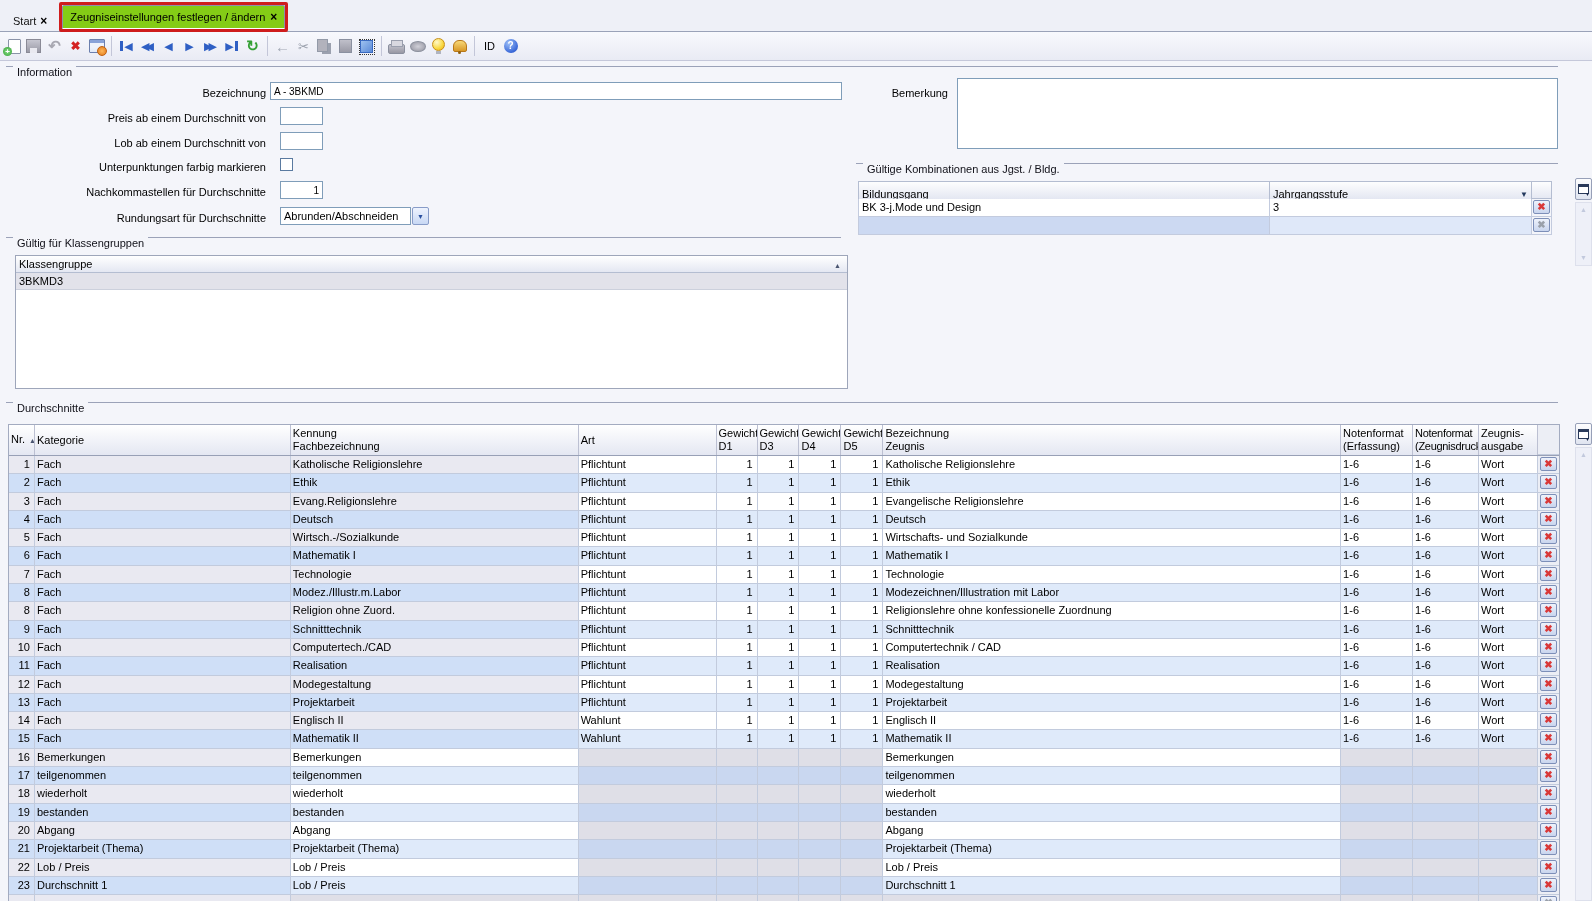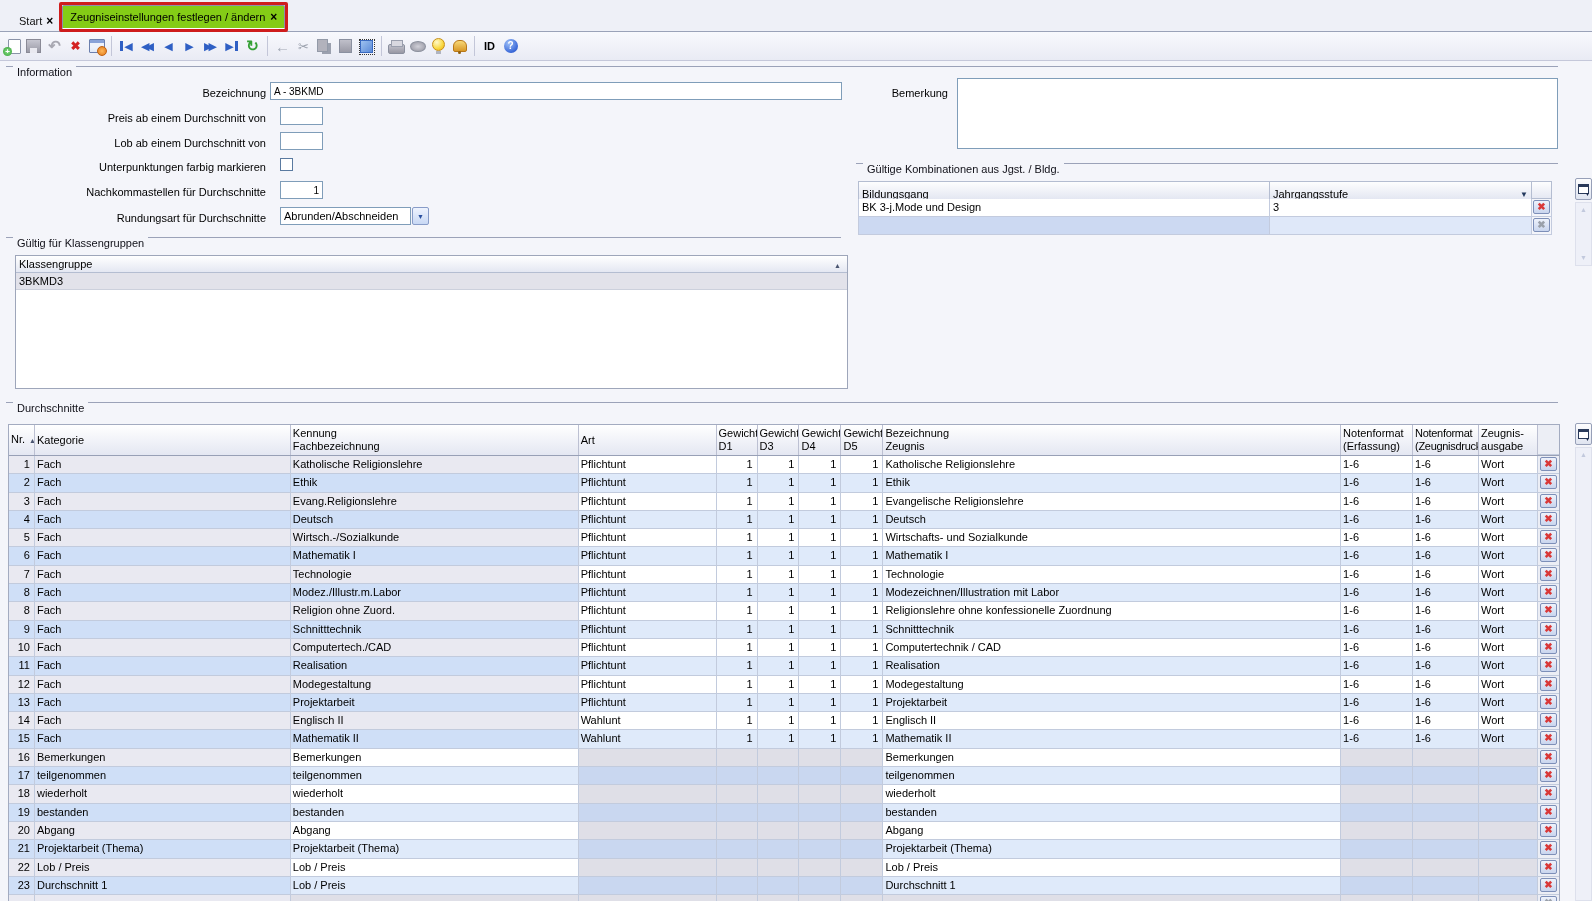--- a/index.html
+++ b/index.html
@@ -2,21 +2,21 @@
 <html><head>
 <meta charset="utf-8">
 <style>
   html,body{margin:0;padding:0}
   body{
     width:1592px;height:901px;position:relative;overflow:hidden;
     background:#f4f5fa;font-family:"Liberation Sans",sans-serif;font-size:11px;color:#000;
   }
   
   .tabstrip{position:absolute;left:0;top:0;width:1592px;height:32px;background:#eef0f7;
-    border-bottom:1px solid #9aa2b8;display:flex;align-items:flex-end;padding-left:14px;box-sizing:border-box;gap:1px}
+    border-bottom:1px solid #9aa2b8;display:flex;align-items:flex-end;padding-left:8px;box-sizing:border-box;gap:7px}
   .tab-plain{height:20px;display:flex;align-items:center;gap:4px;padding:0 5px;color:#111}
   .red-wrap{border:3px solid #cf1d1d;border-radius:2px;display:flex;margin-bottom:-1px;background:transparent}
   .tab-active{height:22px;background:#84cc16;border:1px solid #8a93ad;border-bottom-color:#fff;
     border-radius:2px 2px 0 0;display:flex;align-items:center;gap:5px;padding:0 7px}
   .tclose::before{content:"×";font-weight:bold;font-size:12px;line-height:10px;color:#000}
   
   .toolbar{position:absolute;left:0;top:32px;width:1592px;height:29px;box-sizing:border-box;
     background:linear-gradient(#f8f9fd,#e9ebf4);border-bottom:1px solid #c5c8da;
     display:flex;align-items:center;padding-left:2px}
   .tsep{width:1px;height:20px;background:#c3c6d8;margin:0 4px}
@@ -49,21 +49,21 @@
   .ti-select::after{content:"";position:absolute;width:14px;height:14px;border:1px dotted #333;left:3px;top:3px}
   .ti-print::before{content:"";width:15px;height:8px;background:linear-gradient(#c2c2cc,#9898a4);border:1px solid #8a8f9e;border-radius:2px;display:block;margin-top:6px}
   .ti-print::after{content:"";position:absolute;top:4px;left:5px;width:10px;height:5px;background:#d8d8e0;border:1px solid #9a9fae}
   .ti-disc::before{content:"";width:14px;height:9px;border-radius:50%;background:radial-gradient(#d0d0d8,#9494a0);border:1px solid #8a8f9c;display:block}
   .ti-hint::before{content:"";width:11px;height:11px;border-radius:50%;display:block;margin-bottom:3px;
     background:radial-gradient(circle at 35% 30%,#fff8c8,#f8d840 60%,#e8a818);border:1px solid #c89018}
   .ti-hint::after{content:"";position:absolute;bottom:3px;left:8px;width:5px;height:3px;background:#b0b4c0}
   .ti-notify::before{content:"";width:12px;height:10px;display:block;border-radius:6px 6px 2px 2px;
     background:linear-gradient(#f8d878,#d89828);border:1px solid #b87818}
   .ti-notify::after{content:"";position:absolute;bottom:3px;left:9px;width:3px;height:3px;border-radius:50%;background:#906010}
-  .ti-id{font-weight:bold;font-size:11px;color:#000}
+  .ti-id{font-weight:normal;font-size:11px;color:#000}
   .ti-help::before{content:"?";width:14px;height:14px;border-radius:50%;display:block;text-align:center;
     background:radial-gradient(circle at 35% 30%,#9ec0f8,#3a68d8 70%,#2450b0);color:#fff;font-weight:bold;font-size:10px;line-height:14px}
   
   .legend{position:absolute;display:flex;align-items:flex-start;font-size:11px;color:#101018;white-space:nowrap}
   .legend::before{content:"";width:7px;height:1px;background:#9ba2b8;margin-right:4px;flex:none}
   .legend::after{content:"";flex:1;height:1px;background:#9ba2b8;margin-left:4px}
   
   .flab{position:absolute;width:260px;text-align:right;line-height:14px}
   .inp{position:absolute;height:18px;border:1px solid #7f9db9;background:#fff;box-sizing:border-box;
     font-family:"Liberation Sans",sans-serif;font-size:10px;padding:0 3px;color:#000}

